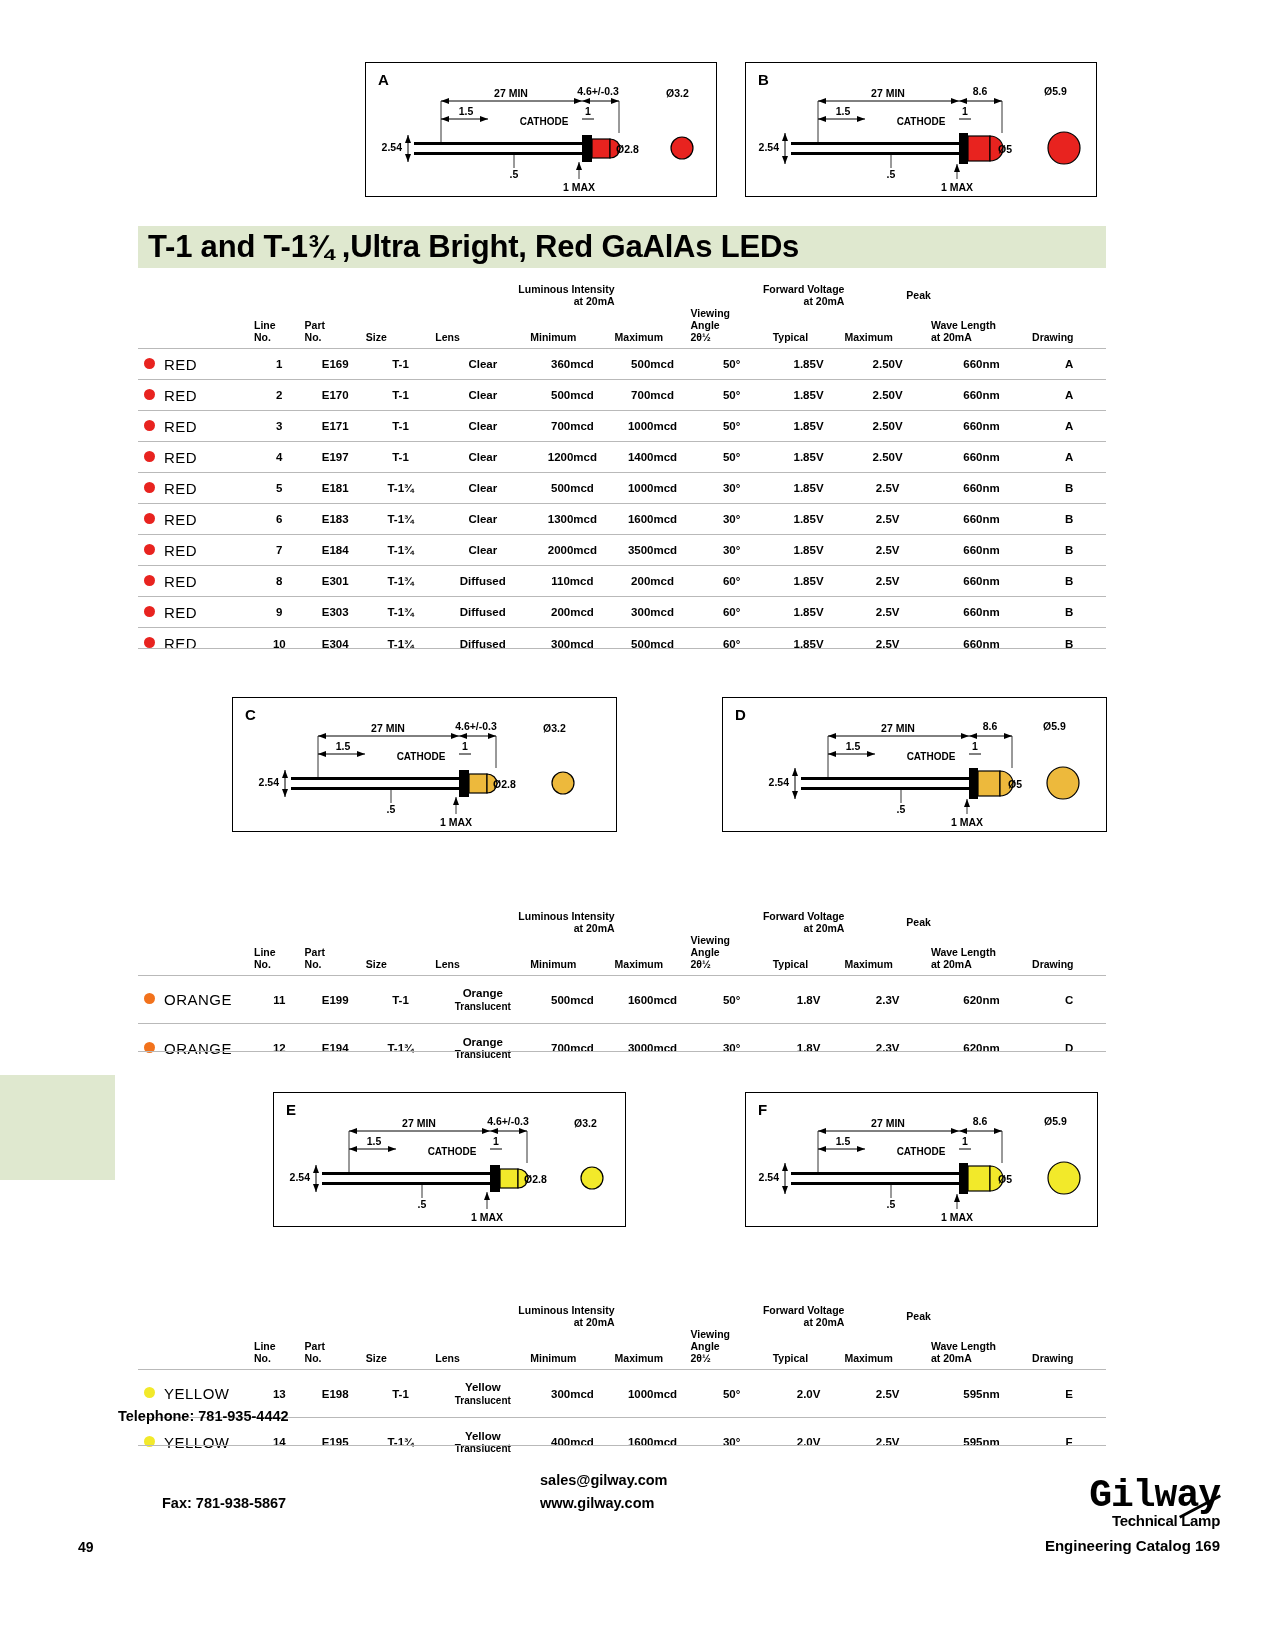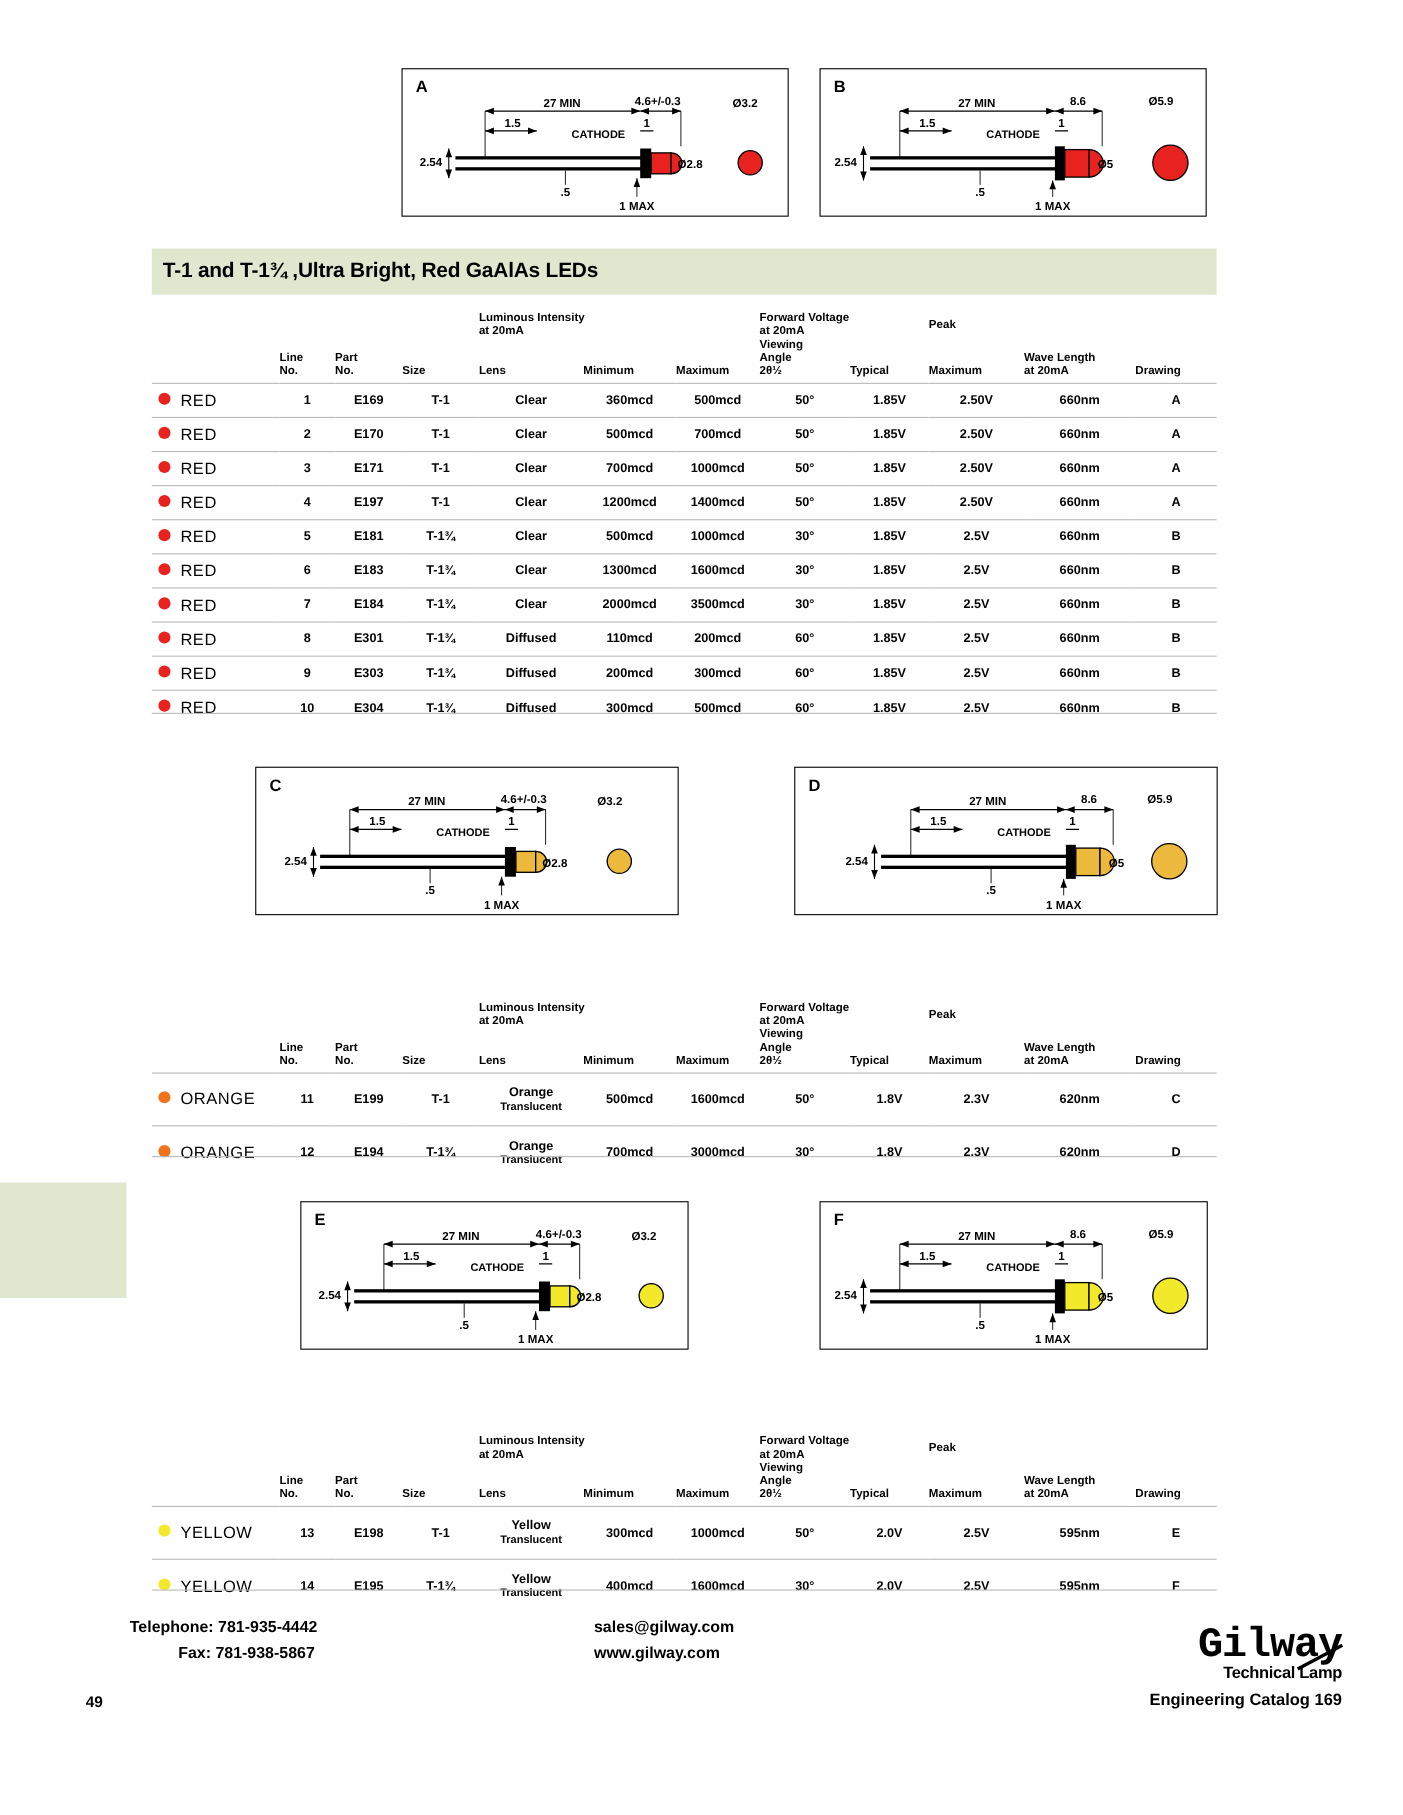--- a/index.html
+++ b/index.html
@@ -27,33 +27,33 @@
     position:absolute; font-weight:bold; font-size:15px; left:12px; top:8px;
   }
   svg { display:block; }
 
   
   .sec-head {
     position:absolute; background:#dfe8cf; height:42px;
     display:flex; align-items:center;
   }
   .sec-head h2 {
-    margin:0; padding-left:10px; font-size:19px; font-weight:bold;
+    margin:0; padding-left:10px; font-size:31px; font-weight:bold;
     letter-spacing:-0.2px;
   }
 
   
   .tbl { position:absolute; border-collapse:collapse; font-size:11.5px; }
   .tbl td, .tbl th { padding:0; }
   .hdr-row td {
     font-weight:bold; font-size:10.5px; text-align:left;
     vertical-align:bottom; line-height:1.15; padding-bottom:5px;
   }
   .hdr-span {
-    font-weight:bold; font-size:10.5px; text-align:left; line-height:1.15;
+    font-weight:bold; font-size:10.5px; text-align:right; line-height:1.15;
     padding-bottom:2px;
   }
   .data-row td {
     text-align:center; font-size:11.5px; height:31px;
     border-top:1px solid #b9b9b9; font-weight:bold;
   }
   .data-row.first td { border-top:1px solid #b9b9b9; }
   .data-row td.colorcell {
     text-align:left; font-weight:normal; font-size:15px; letter-spacing:0.5px;
     padding-left:6px; white-space:nowrap;
@@ -712,21 +712,21 @@
       <td>30°</td>
       <td>2.0V</td>
       <td>2.5V</td>
       <td>595nm</td>
       <td>F</td>
     </tr>
   </tbody>
     </table>
   <div class="tbl-bottom-line" style="left:138px; top:1445px; width:968px;"></div>
 
-  <div class="footer" style="left:118px; top:1472px;">Telephone: 781-935-4442</div>
+  <div class="footer" style="left:118px; top:1408px;">Telephone: 781-935-4442</div>
   <div class="footer" style="left:162px; top:1495px;">Fax:  781-938-5867</div>
   <div class="footer" style="left:540px; top:1472px;">sales@gilway.com</div>
   <div class="footer" style="left:540px; top:1495px;">www.gilway.com</div>
 
   <div class="page-num">49</div>
 
   <div class="logo-wrap">
     <div class="logo-gilway">Gilway</div>
     <div class="logo-sub">Technical Lamp</div>
     <div class="logo-cat">Engineering Catalog 169</div>

